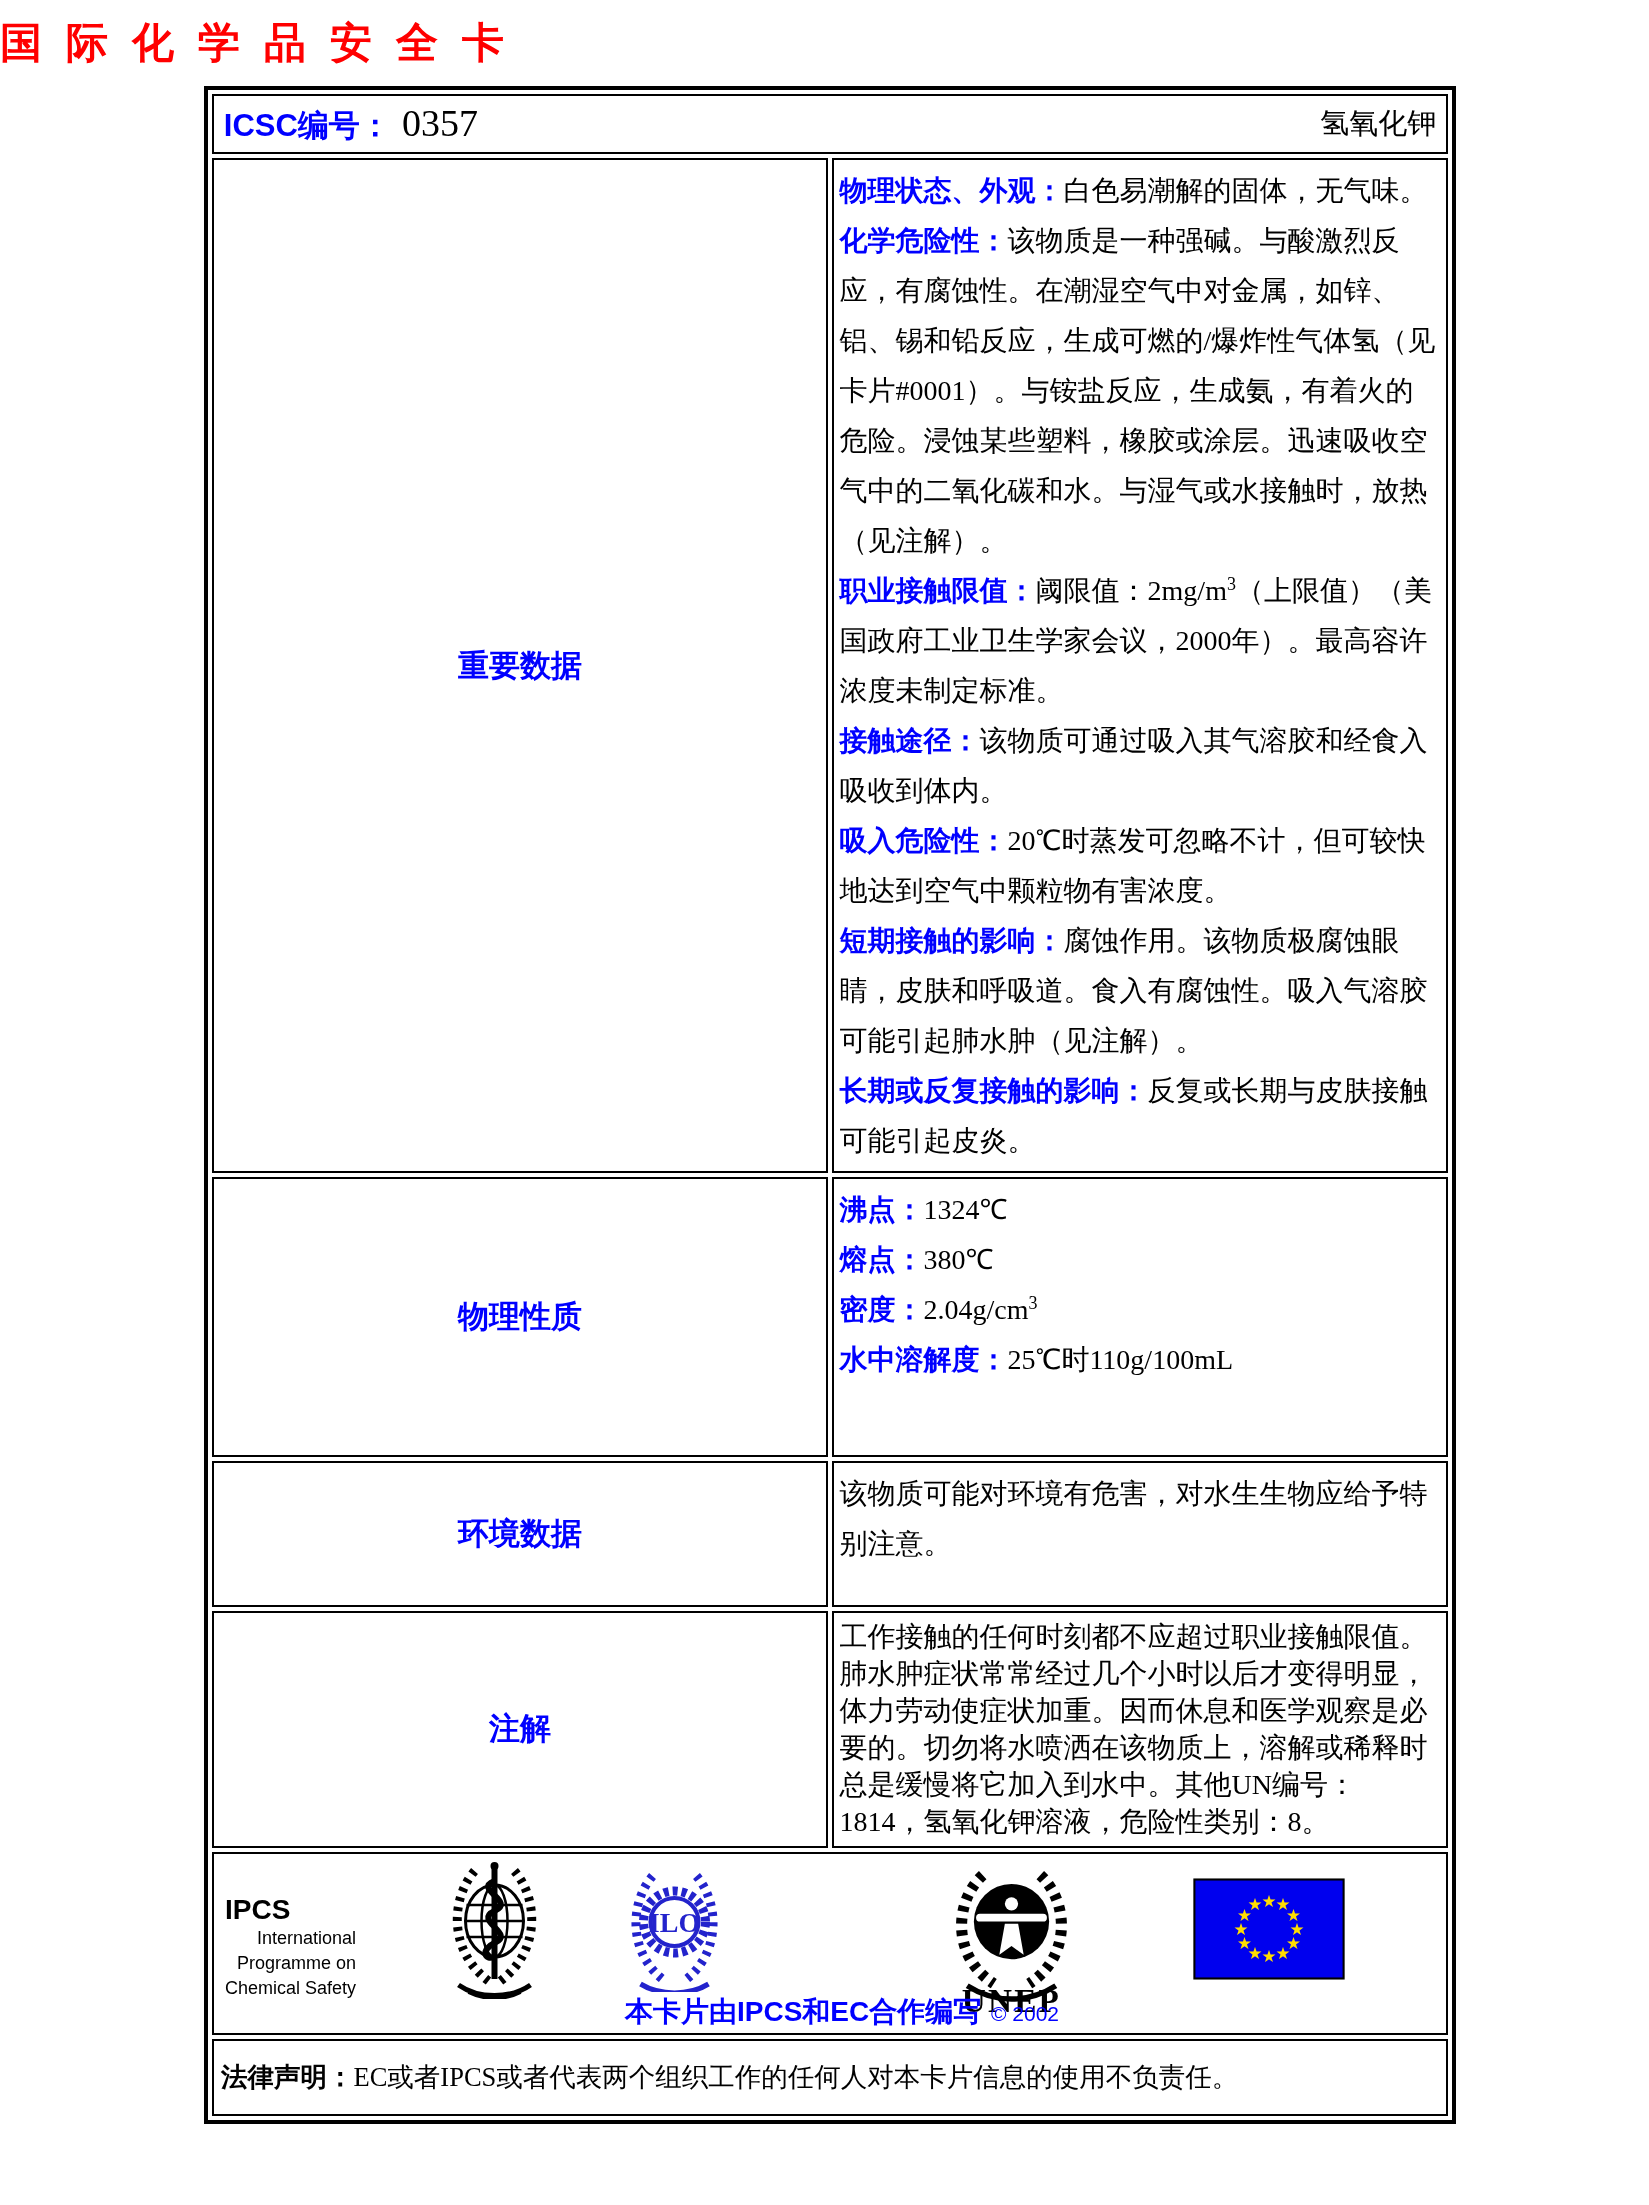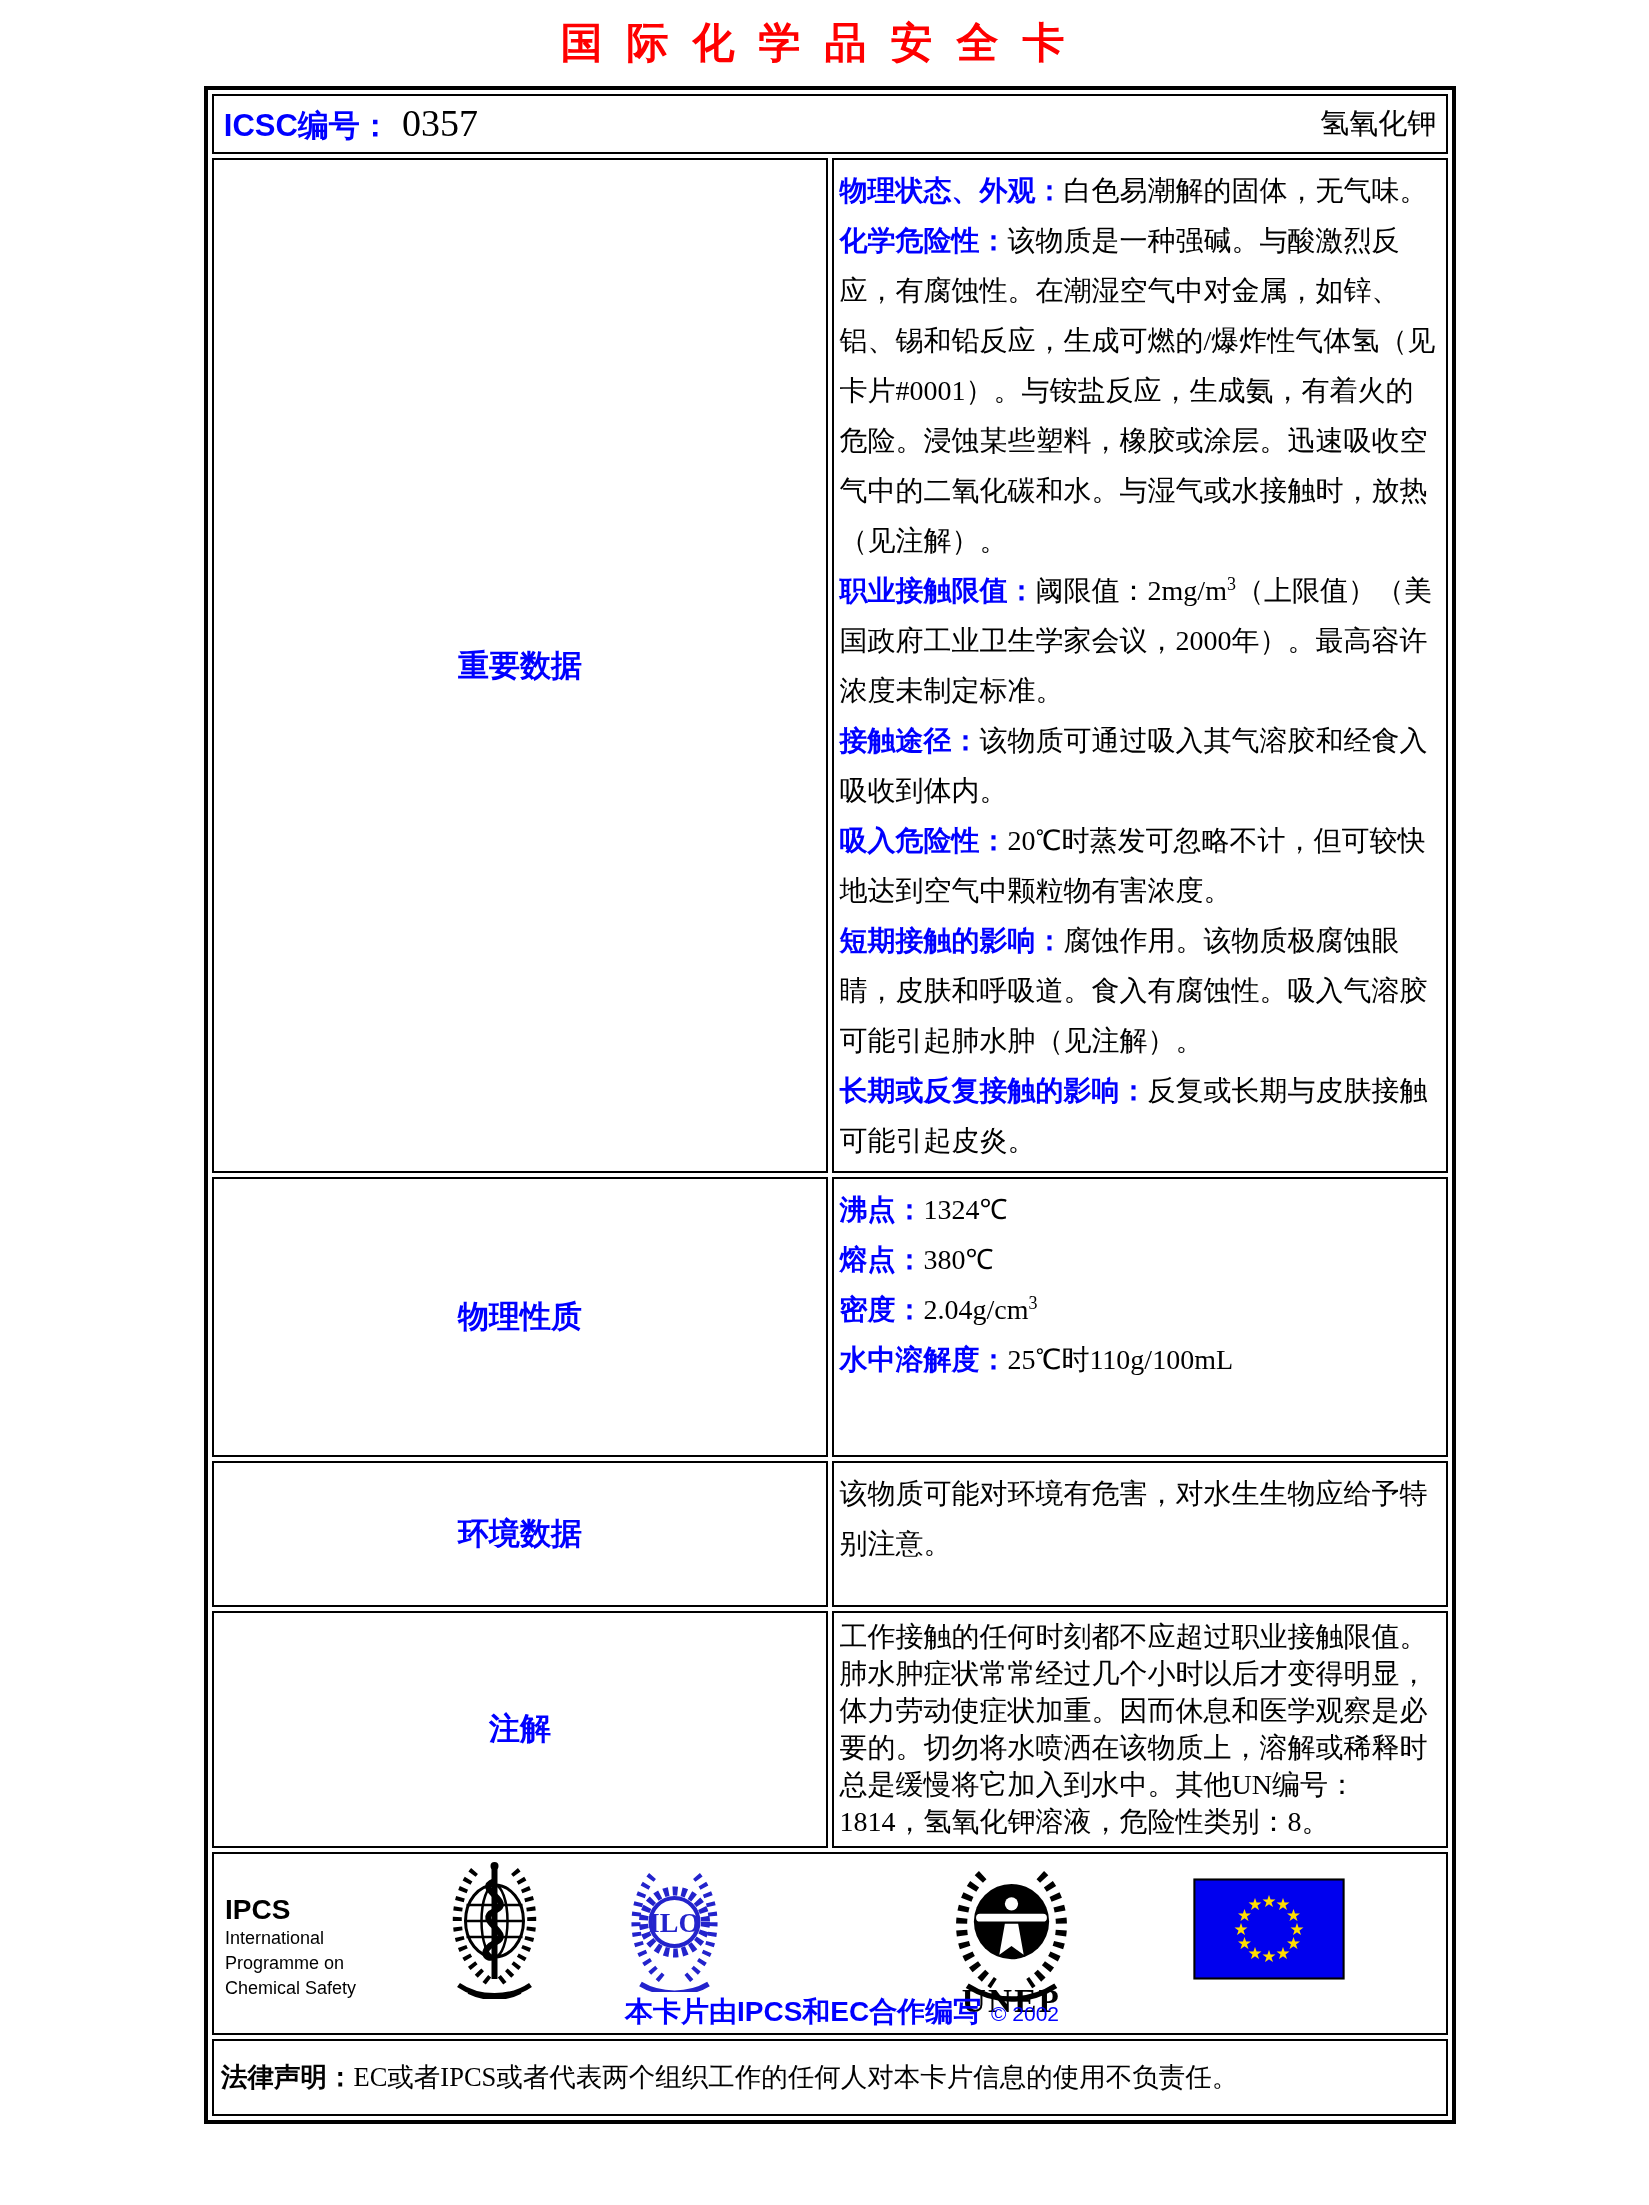--- a/index.html
+++ b/index.html
@@ -1,21 +1,21 @@
 <!DOCTYPE html>
 <html style="font-size:11px"><head>
 <meta charset="utf-8">
 <style>
   html,body{margin:0;padding:0;}
   body{
     width:1649px;height:2205px;background:#ffffff;position:relative;
     font-family:"Liberation Serif", serif;color:#000;
   }
   .doc-title{
-    position:absolute;left:0;top:15.3px;width:1649px;text-align:center;
+    position:absolute;left:0;top:15.3px;width:1649px;text-align:left;
     font-family:"Liberation Sans", sans-serif;font-weight:bold;
     font-size:42px;letter-spacing:24px;color:#FF0000;white-space:nowrap;
   }
   table.card{
     position:absolute;left:204px;top:86px;width:1252px;
     border:4.2px solid #000;border-collapse:separate;border-spacing:4.2px;
     background:#fff;table-layout:fixed;
   }
   td{border:2.1px solid #000;vertical-align:top;background:#fff;}
   td.lbl{
@@ -35,21 +35,21 @@
   td.imp{min-height:691px;}
   td.phys{height:265px;}
   td.env{height:130px;}
   td.notes{height:140px;line-height:37px;}
   td.addl{height:38px;}
   p.entry{margin:0;}
   sup{font-size:18px;line-height:0;}
   td.logos-cell{height:179px;position:relative;padding:0;}
   .ipcs-block{position:absolute;left:11px;top:39px;font-family:"Liberation Sans", sans-serif;color:#000;}
   .ipcs-acro{font-size:28px;font-weight:bold;line-height:33px;}
-  .ipcs-line{font-size:18px;line-height:25px;}
+  .ipcs-line{font-size:18px;line-height:25px;text-align:right;}
   .logo{position:absolute;}
   .who-logo{left:230px;top:5.6px;}
   .ilo-logo{left:410px;top:14px;}
   .unep-logo{left:731px;top:9.8px;}
   .eu-flag{left:979px;top:24px;}
   .coop-caption{
     position:absolute;left:0;right:0;bottom:1.4px;text-align:center;
     font-family:"Liberation Sans", sans-serif;font-weight:bold;
     font-size:28px;color:#0000FF;padding-left:24px;
   }

